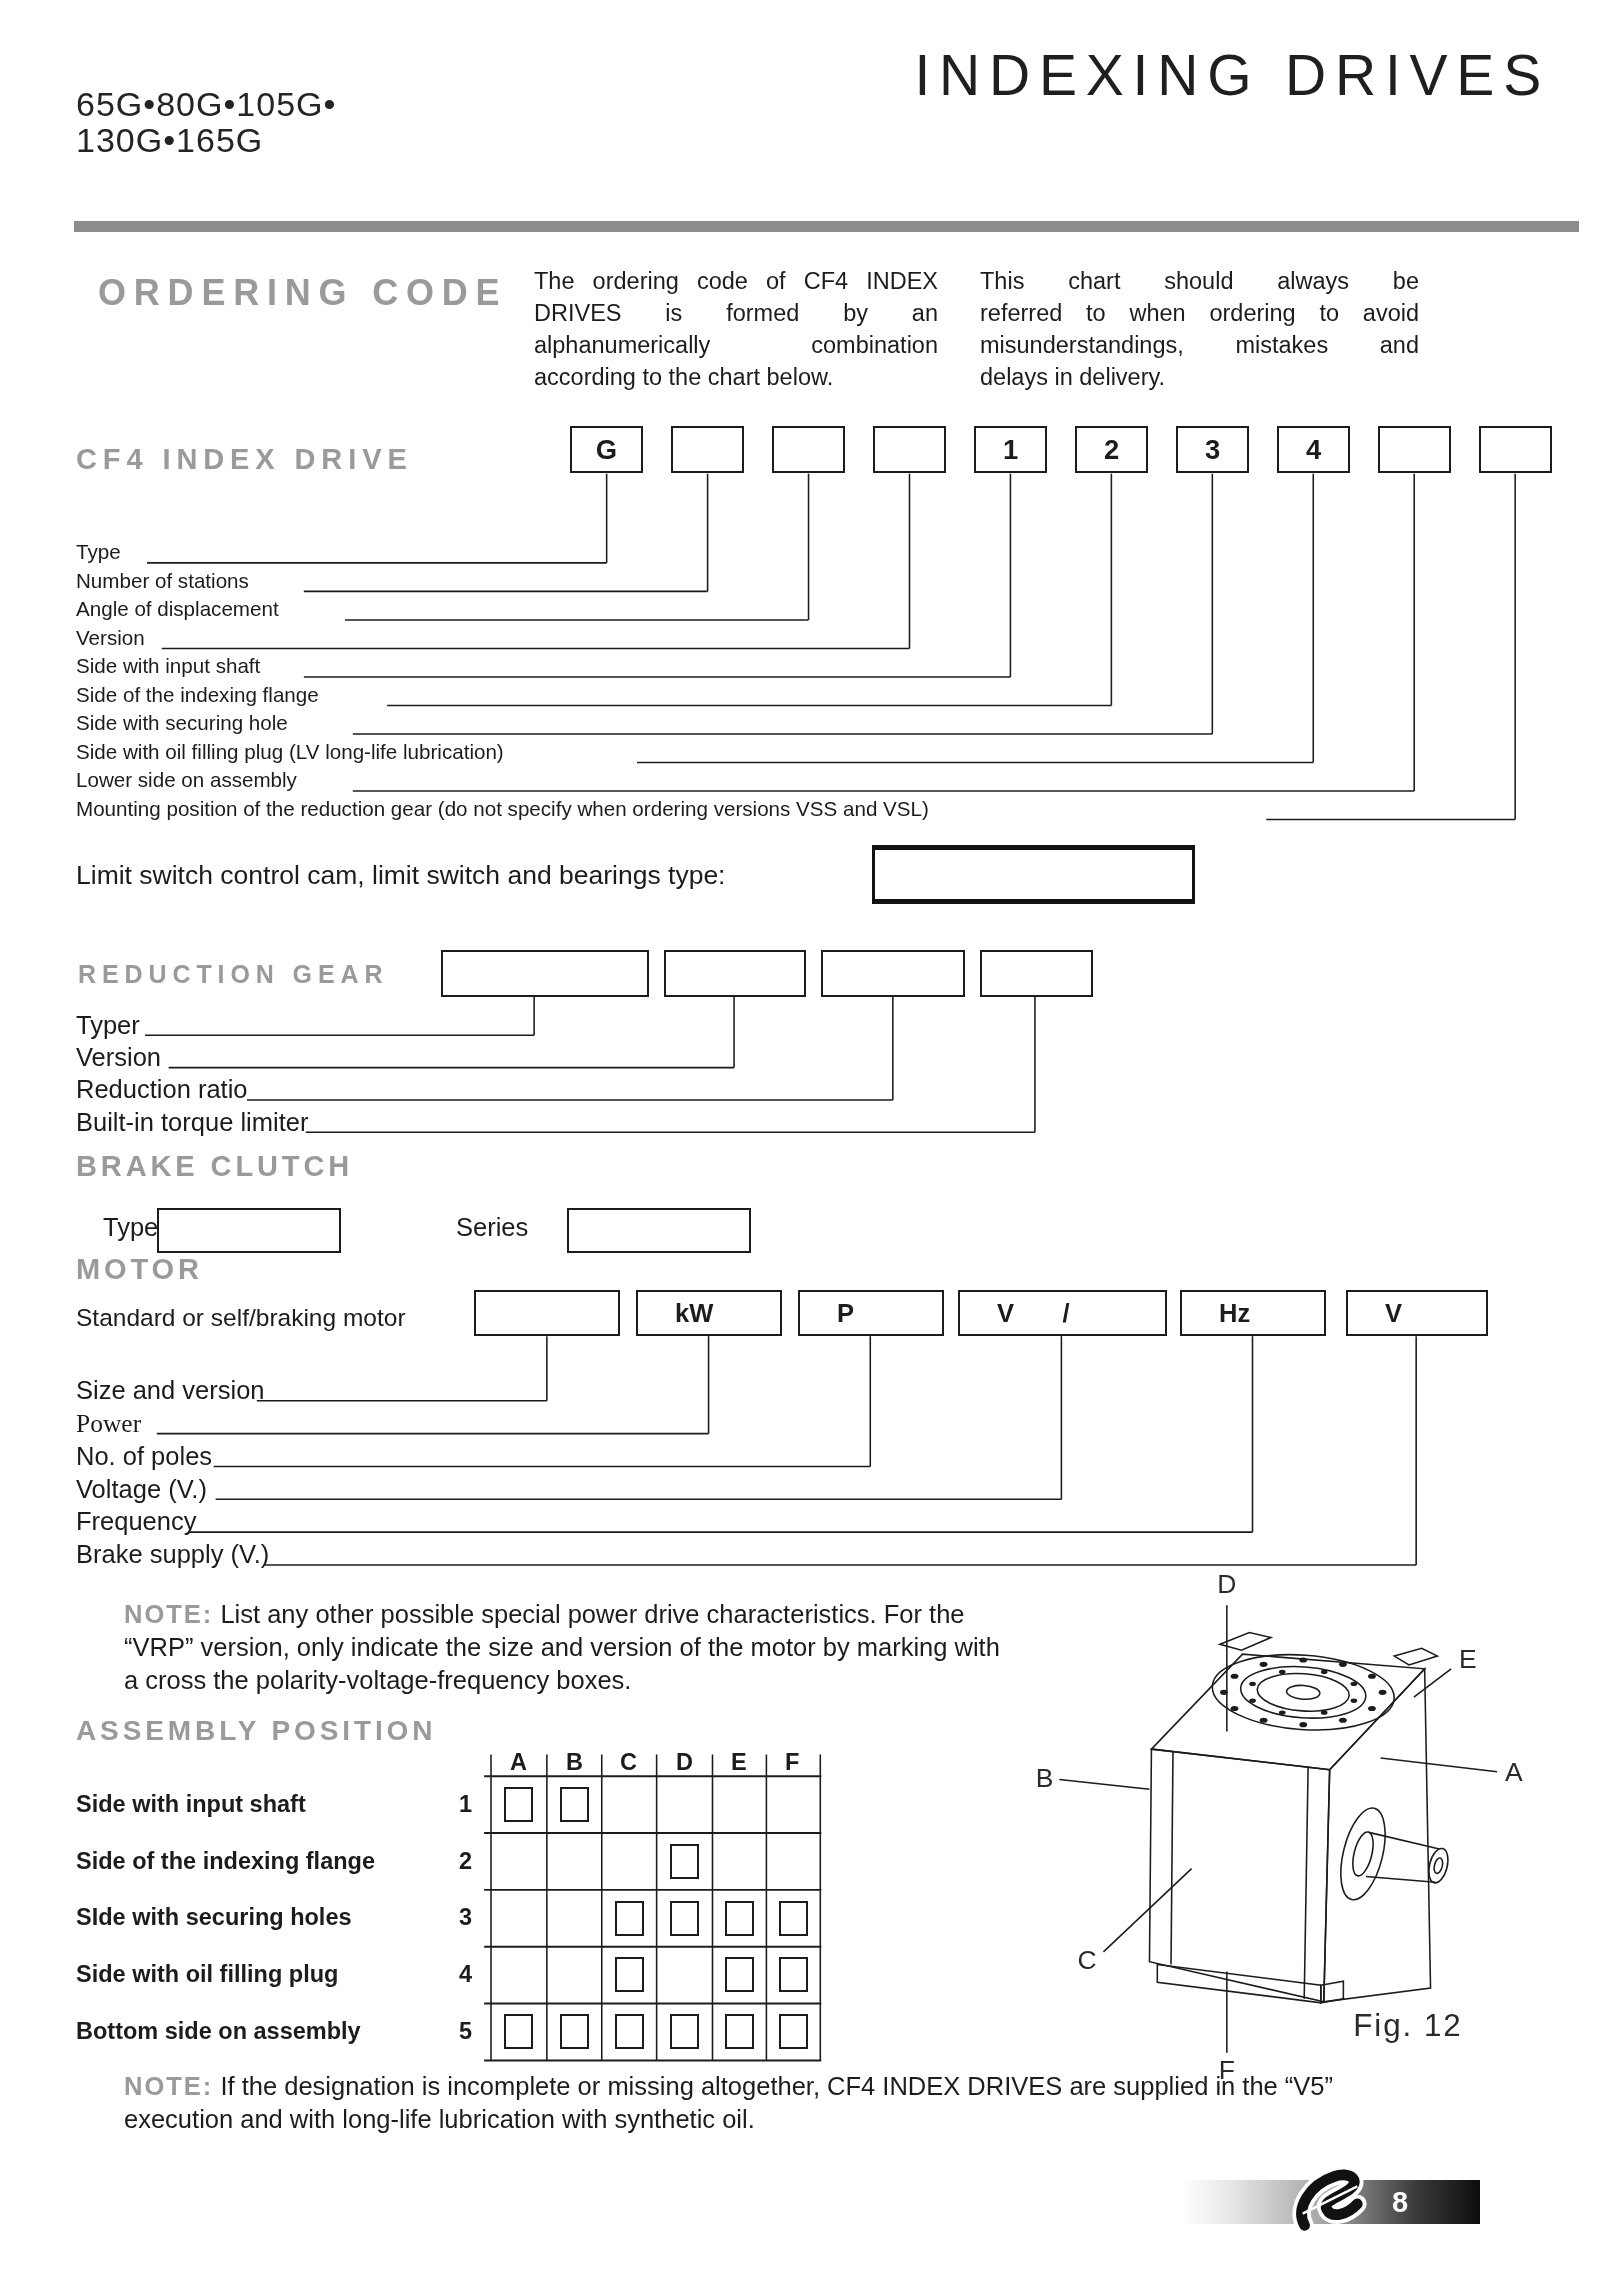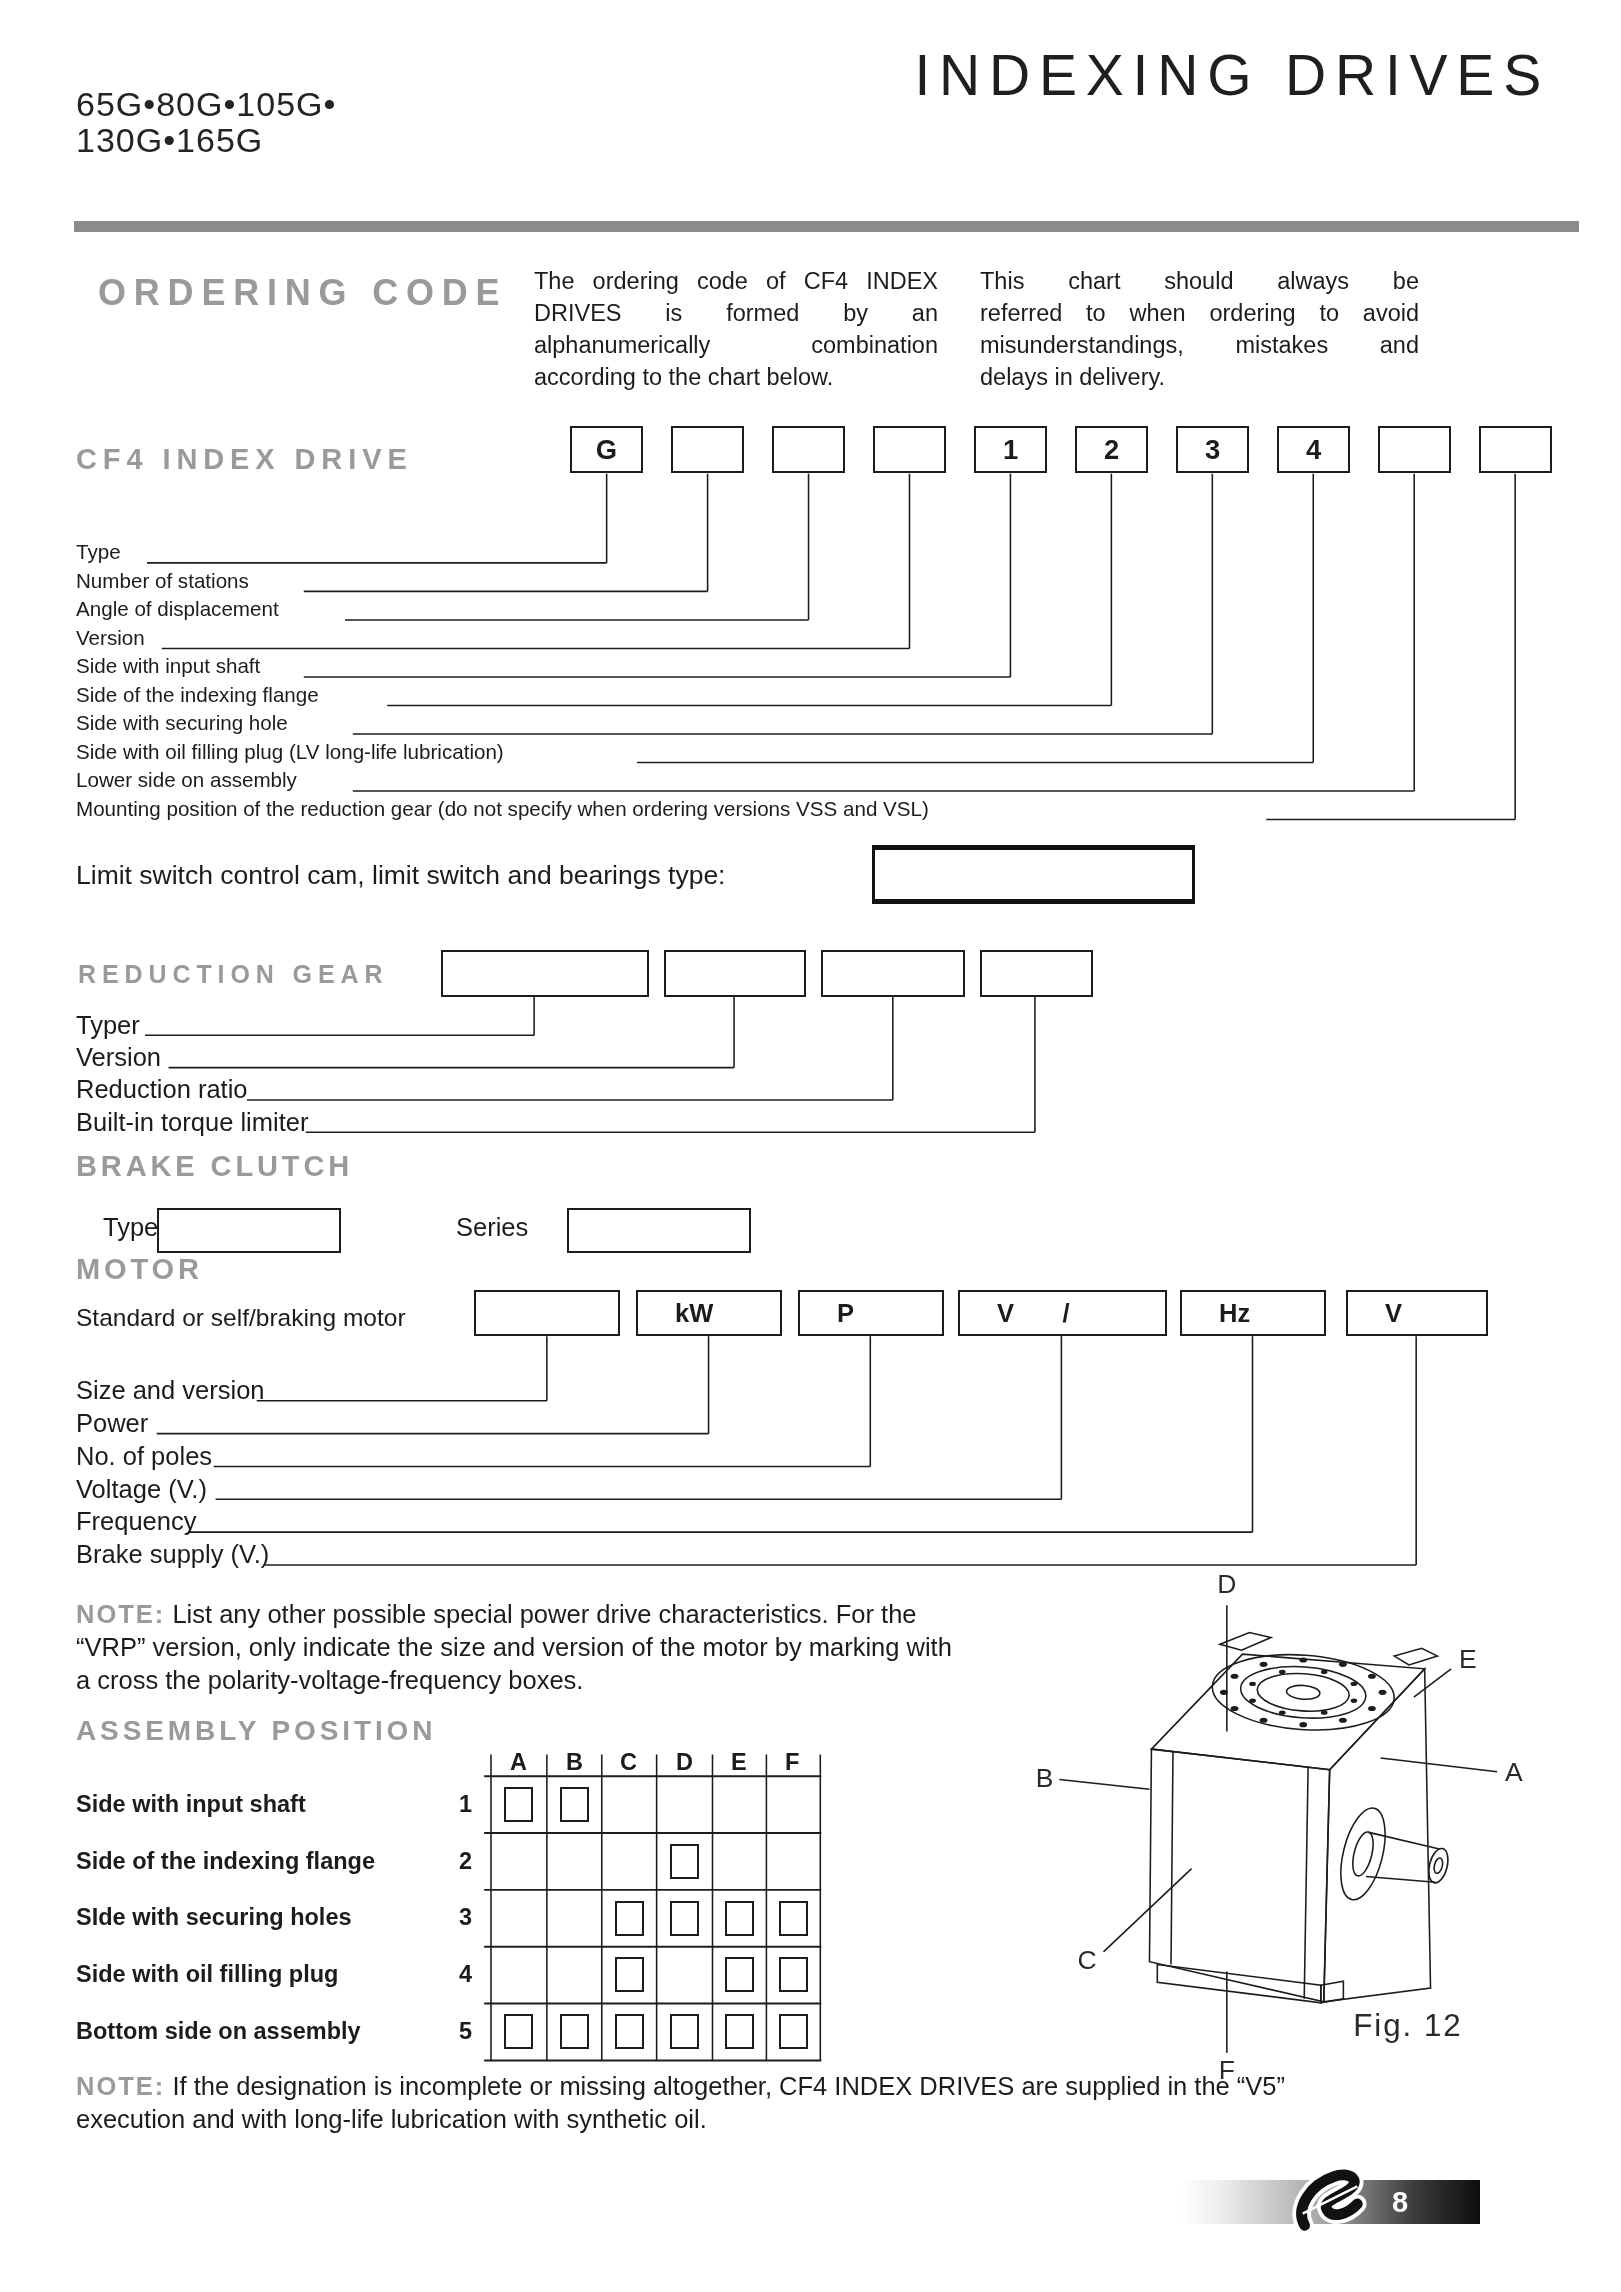--- a/index.html
+++ b/index.html
@@ -18,21 +18,21 @@
   .para .jline { text-align:justify; text-align-last:justify; white-space:nowrap; }
   .para .jline:last-child { text-align-last:left; }
   .lbl { font-size:20.6px; white-space:nowrap; }
   .lbl-big { font-size:25.5px; white-space:nowrap; }
   .cbx { position:absolute; border:2.5px solid #1c1c1c; background:#fff;
          display:flex; align-items:center; justify-content:center;
          font-size:27.4px; font-weight:bold; }
   .cbx.left { justify-content:flex-start; padding-left:37px; }
   .limit-box { border:3.9px solid #111; border-top-width:5.9px; border-bottom-width:5.9px; background:#fff; }
   .note { font-size:25.5px; line-height:33px; }
-  .note p { white-space:nowrap; }
+  .note p { white-space:nowrap;margin-left:48px; }
   .note-prefix { color:#9a9a9a; font-weight:bold; letter-spacing:2px; }
   .asm-lbl { font-size:23.5px; font-weight:bold; white-space:nowrap; }
   .asm-num { font-size:23.5px; font-weight:bold; }
   .asm-col { font-size:23.5px; font-weight:bold; }
   .checkbox { position:absolute; border:2px solid #1c1c1c; background:#fff; }
   #footer-bar { background:linear-gradient(90deg,#ffffff 0%,#ececec 14%,#a5a5a5 48%,#3c3c3c 78%,#0d0d0d 100%); }
   #page-num { color:#ffffff; font-size:29px; font-weight:bold; }
   svg text { font-family:"Liberation Sans", sans-serif; }
 </style>
 </head>
@@ -271,21 +271,21 @@
       <span>V</span>
       <span style="position: absolute; left: 50%;">/</span>
     </div>
     <div class="cbx left" style="left: 1180px; top: 1290px; width: 146px; height: 46px; border-width: 2px; font-size: 25.5px;">
       <span>Hz</span>
     </div>
     <div class="cbx left" style="left: 1346px; top: 1290px; width: 142px; height: 46px; border-width: 2px; font-size: 25.5px;">
       <span>V</span>
     </div>
     <div class="abs lbl-big" style="left: 76px; top: 1376px;">Size and version</div>
-    <div class="abs lbl-big" style="left: 76px; top: 1409px;">Power</div>
+    <div class="abs lbl-big" style="left: 76px; top: 1409px; font-family: Liberation Serif, serif;">Power</div>
     <div class="abs lbl-big" style="left: 76px; top: 1442px;">No. of poles</div>
     <div class="abs lbl-big" style="left: 76px; top: 1475px;">Voltage (V.)</div>
     <div class="abs lbl-big" style="left: 76px; top: 1507px;">Frequency</div>
     <div class="abs lbl-big" style="left: 76px; top: 1540px;">Brake supply (V.)</div>
     <div class="abs asm-col" style="left: 510px; top: 1749px;">A</div>
     <div class="abs asm-col" style="left: 566px; top: 1749px;">B</div>
     <div class="abs asm-col" style="left: 620px; top: 1749px;">C</div>
     <div class="abs asm-col" style="left: 676px; top: 1749px;">D</div>
     <div class="abs asm-col" style="left: 731px; top: 1749px;">E</div>
     <div class="abs asm-col" style="left: 785px; top: 1749px;">F</div>

